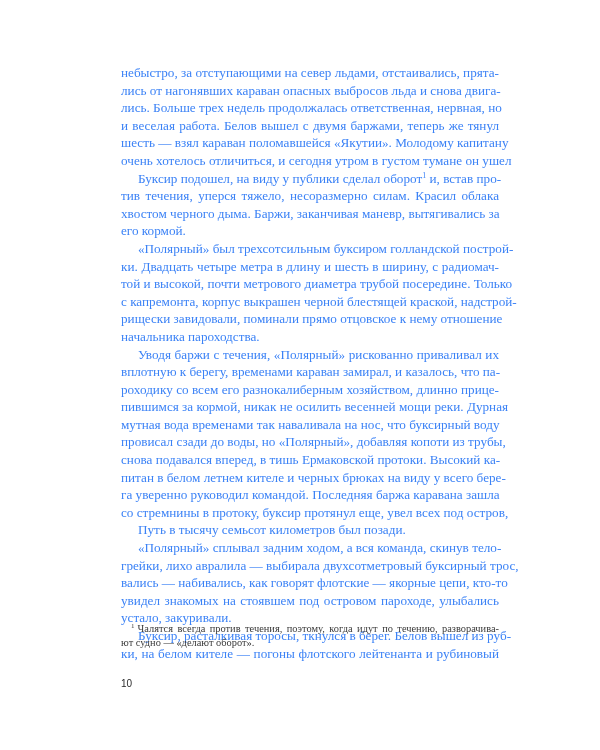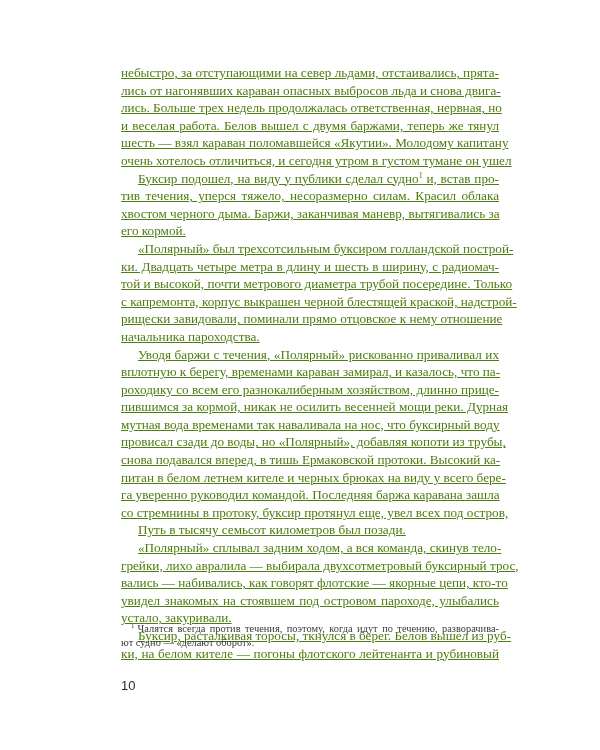--- a/index.html
+++ b/index.html
@@ -11,23 +11,22 @@
       width: 600px;
       height: 750px;
       position: relative;
       overflow: hidden;
     }
     .page {
       position: absolute;
       left: 121px;
       top: 64px;
       width: 378px;
-      color: #4d7c0f;
+      color: #3b82f6;
       font-family: "Liberation Serif", "DejaVu Serif", serif;
-      text-decoration: underline;
     }
     .body-text {
       font-size: 13.2px;
       line-height: 17.6px;
     }
     .line {
       display: block;
       white-space: nowrap;
       text-align: justify;
       text-align-last: justify;
@@ -64,36 +63,36 @@
       font-size: 7px;
       vertical-align: 4px;
       line-height: 0;
       margin-right: 3px;
     }
     .page-number {
       position: absolute;
       left: 121px;
       top: 678px;
       font-family: "Liberation Sans", "DejaVu Sans", sans-serif;
-      font-size: 13px;
+      font-size: 10px;
       color: #2a2a2a;
     }
   </style>
 </head>
 <body>
 
 <div class="page">
   <div class="body-text" id="body-text">
       <span class="line">небыстро, за отступающими на север льдами, отстаивались, прята-</span>
       <span class="line">лись от нагонявших караван опасных выбросов льда и снова двига-</span>
       <span class="line">лись. Больше трех недель продолжалась ответственная, нервная, но</span>
       <span class="line">и веселая работа. Белов вышел с двумя баржами, теперь же тянул</span>
       <span class="line">шесть — взял караван поломавшейся «Якутии». Молодому капитану</span>
       <span class="line">очень хотелось отличиться, и сегодня утром в густом тумане он ушел</span>
-      <span class="line indent"><span>Буксир подошел, на виду у публики сделал судно</span><sup class="fnref">1</sup><span> и, встав про-</span></span>
+      <span class="line indent"><span>Буксир подошел, на виду у публики сделал оборот</span><sup class="fnref">1</sup><span> и, встав про-</span></span>
       <span class="line">тив течения, уперся тяжело, несоразмерно силам. Красил облака</span>
       <span class="line">хвостом черного дыма. Баржи, заканчивая маневр, вытягивались за</span>
       <span class="line last">его кормой.</span>
       <span class="line indent">«Полярный» был трехсотсильным буксиром голландской построй-</span>
       <span class="line">ки. Двадцать четыре метра в длину и шесть в ширину, с радиомач-</span>
       <span class="line">той и высокой, почти метрового диаметра трубой посередине. Только</span>
       <span class="line">с капремонта, корпус выкрашен черной блестящей краской, надстрой-</span>
       <span class="line">рищески завидовали, поминали прямо отцовское к нему отношение</span>
       <span class="line last">начальника пароходства.</span>
       <span class="line indent">Уводя баржи с течения, «Полярный» рискованно приваливал их</span>

